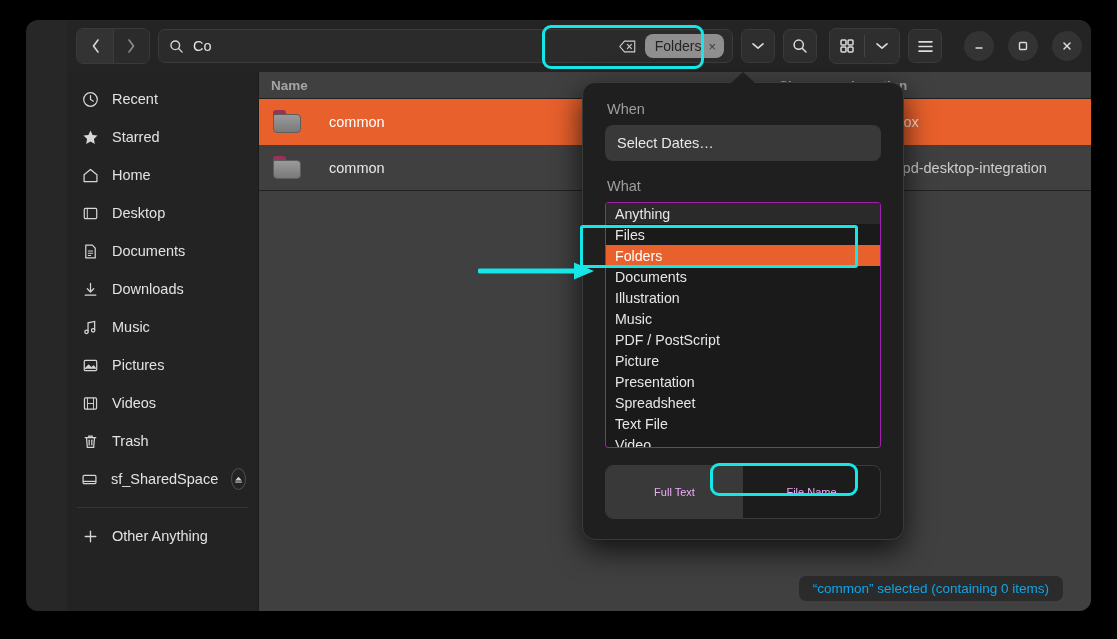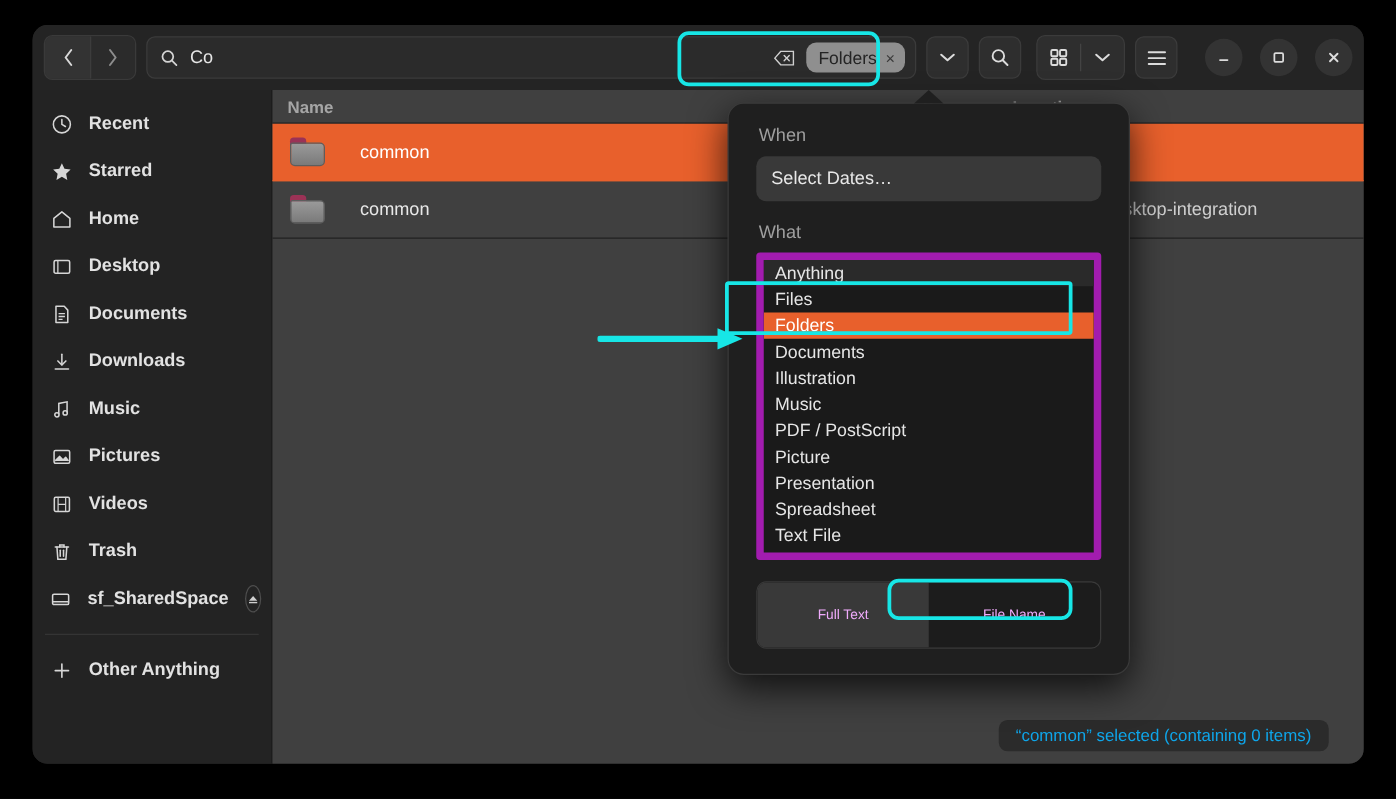--- a/index.html
+++ b/index.html
@@ -10,20 +10,21 @@
     overflow: hidden;
   }
   .window {
     position: absolute;
     left: 26px; top: 20px;
     width: 1065px; height: 591px;
     background: #272727;
     border-radius: 12px;
     overflow: hidden;
     box-shadow: 0 6px 24px rgba(0,0,0,.8);
+    padding-left: 41px;
   }
   
   .headerbar {
     position: relative;
     height: 52px;
     background: #242424;
     display: flex;
     align-items: center;
     padding: 0 9px;
     gap: 8px;
@@ -105,21 +106,20 @@
   .wctrl.first { margin-left: 14px; }
 
   
   .body { display: flex; height: 539px; position: relative; }
   .sidebar {
     width: 192px;
     background: #232323;
     padding-top: 8px;
     border-right: 1px solid #1b1b1b;
     flex-shrink: 0;
-    font-weight: bold;
   }
   .side-item {
     height: 38px;
     display: flex;
     align-items: center;
     gap: 13px;
     padding: 0 12px 0 14px;
     color: #e2e2e2;
     font-size: 14.5px;
   }
@@ -205,21 +205,21 @@
     background: #393939;
     border-radius: 8px;
     display: flex; align-items: center;
     padding: 0 12px;
     color: #e8e8e8;
     font-size: 14.5px;
   }
   .pop-label.what { margin-top: 17px; }
   .type-list {
     background: #1a1a1a;
-    border: 6px solid #a21caf;
+    border: 1px solid #a21caf;
     border-radius: 3px;
     height: 246px;
     overflow: hidden;
   }
   .type-item {
     height: 21px;
     display: flex; align-items: center;
     padding-left: 9px;
     color: #e6e6e6;
     font-size: 14.2px;

